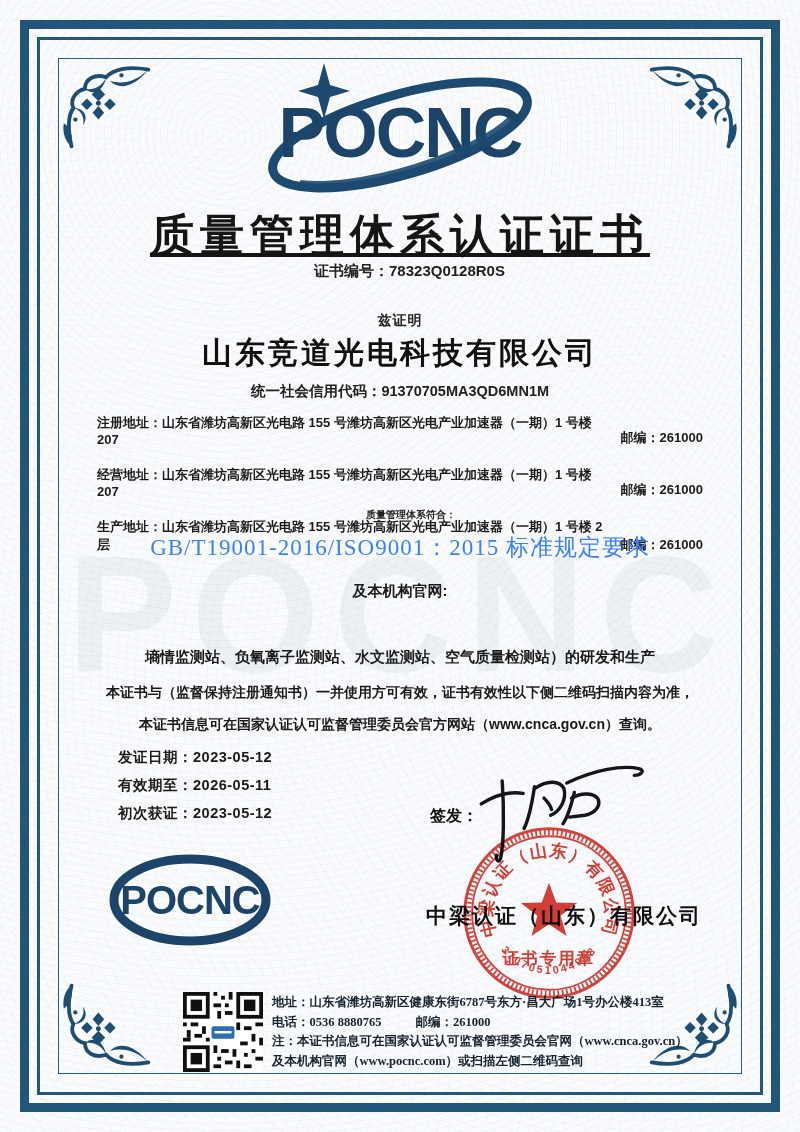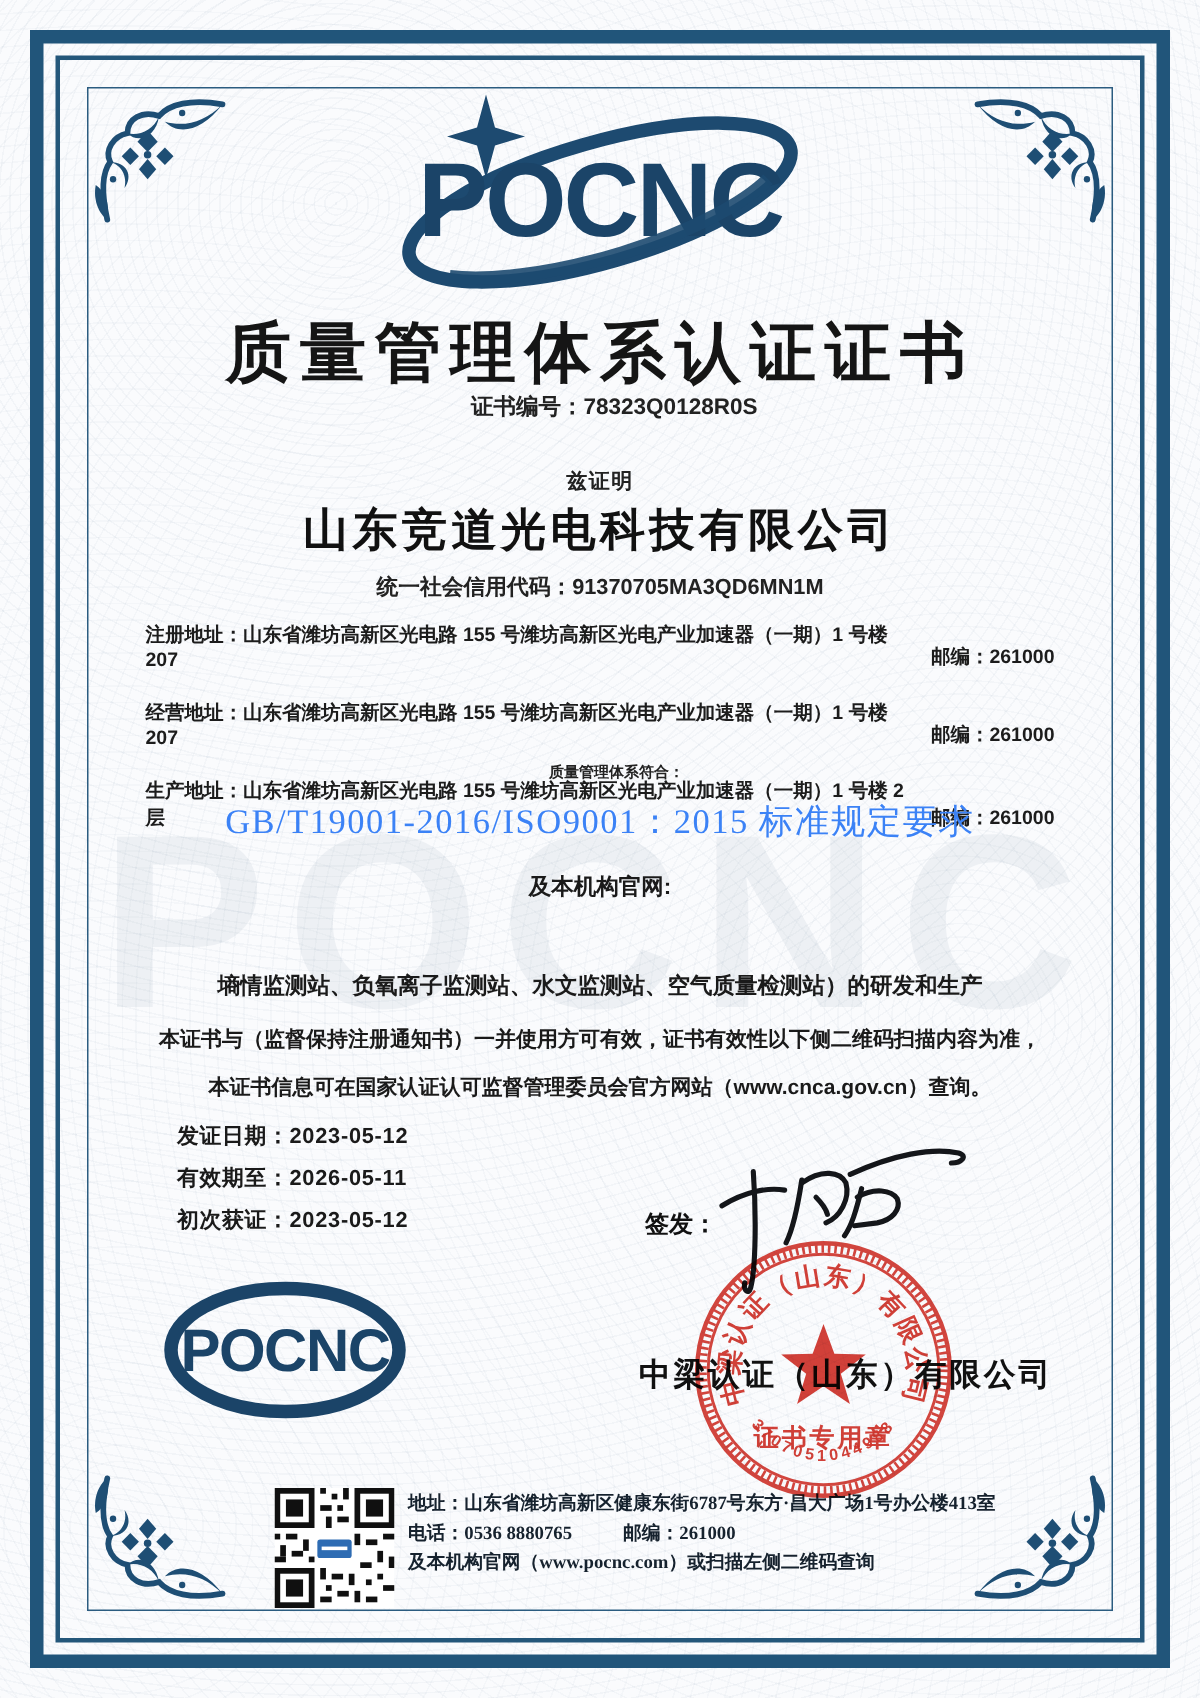--- a/index.html
+++ b/index.html
@@ -30,21 +30,21 @@
   .corner { position:absolute; width:96px; height:96px; }
   .corner.tl { left:60px; top:60px; }
   .corner.tr { right:60px; top:60px; transform:scaleX(-1); }
   .corner.bl { left:60px; bottom:60px; transform:scaleY(-1); }
   .corner.br { right:60px; bottom:60px; transform:scale(-1,-1); }
 
   .abs { position:absolute; }
   .center { left:0; right:0; text-align:center; }
 
   .logo-top { left:250px; top:55px; width:300px; height:140px; }
-  .title { top:206px; font-size:44px; font-weight:bold; color:#151515; letter-spacing:6px; }
+  .title { top:206px; font-size:44px; font-weight:bold; color:#151515; letter-spacing:6px;text-decoration:underline; }
   .cert-no { top:262px; font-size:15px; font-weight:bold; color:#222;padding-left:19px; }
   .intro { top:312px; font-size:14px; font-weight:bold; color:#222; letter-spacing:1px; }
   .company { top:333px; font-size:30px; font-weight:bold; color:#111; letter-spacing:3px; }
   .credit { top:382px; font-size:14.5px; font-weight:bold; color:#222; }
 
   .addr-block { left:97px; top:414px; width:606px; }
   .addr-row { display:flex; justify-content:space-between; align-items:flex-end;
     font-size:13px; font-weight:bold; color:#1c1c1c; margin-bottom:19px; }
   .addr-left { text-align:left; }
   .addr-right { white-space:nowrap; padding-left:12px; }
@@ -303,15 +303,16 @@
     <rect x="33" y="41" width="18" height="2.5" fill="#fff"></rect>
   </svg>
 
   <div class="abs footer">
     <div>
       <span>地址：</span><span>山东省潍坊高新区健康东街6787号东方·昌大广场1号办公楼413室</span>
     </div>
     <div>
       <span>电话：</span><span>0536 8880765</span><span class="pair-gap"></span><span>邮编：</span><span>261000</span>
     </div>
+    <div>注：本证书信息可在国家认证认可监督管理委员会官网（www.cnca.gov.cn）</div>
     <div>及本机构官网（www.pocnc.com）或扫描左侧二维码查询</div>
   </div>
 </div>
 
 </body></html>

